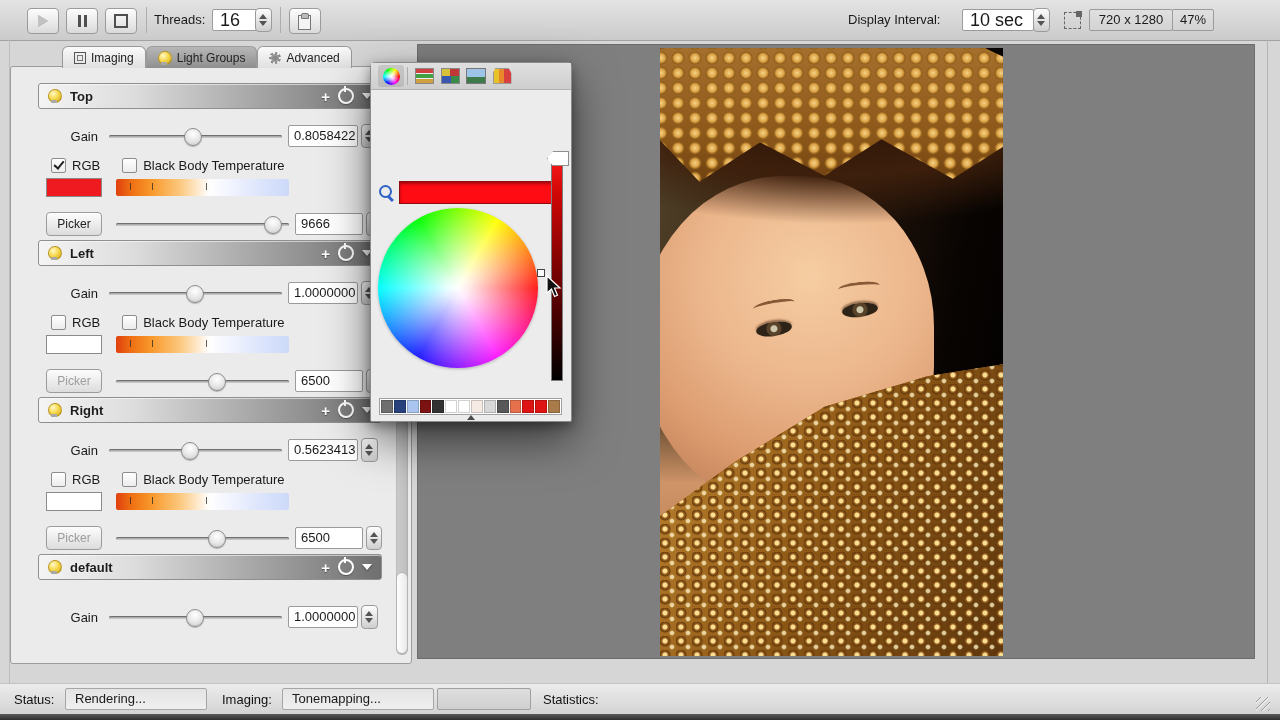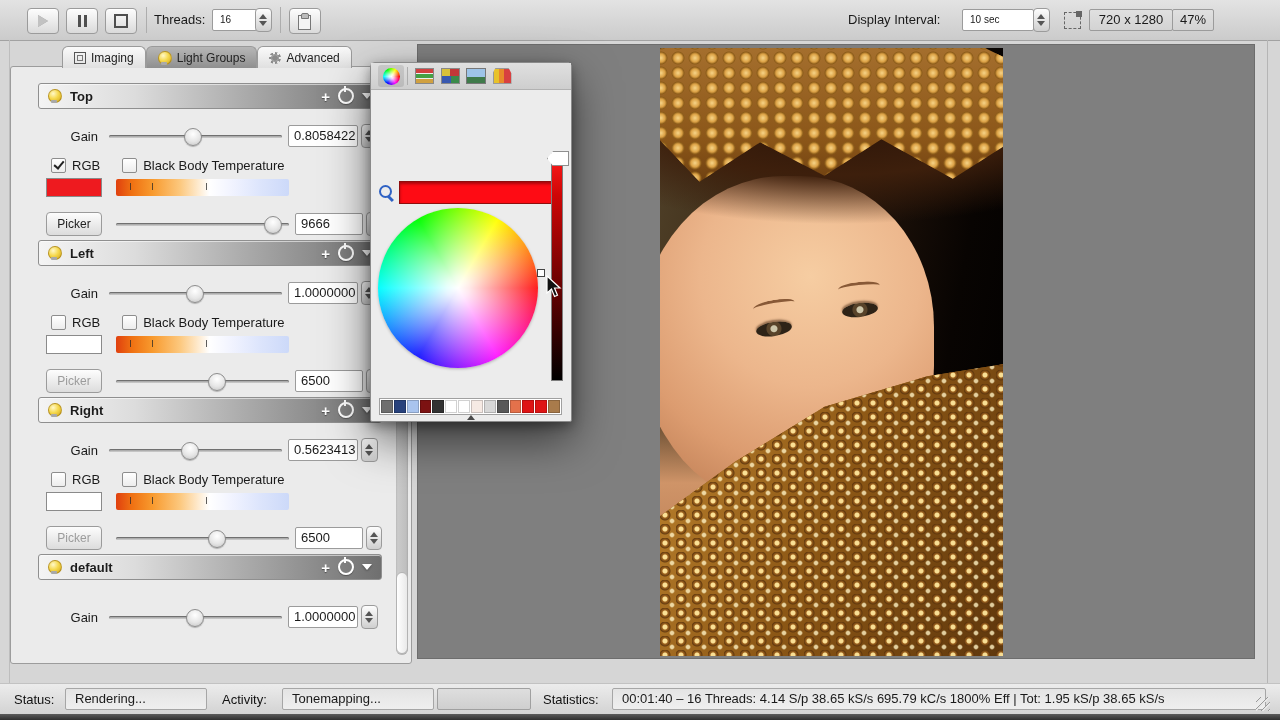--- a/index.html
+++ b/index.html
@@ -16,21 +16,21 @@
     background:linear-gradient(#fdfdfd,#dadada);box-shadow:inset 0 1px 0 #fff;
     display:flex;align-items:center;justify-content:center;}
   .play-tri{width:0;height:0;border-left:10px solid #c2c2c2;border-top:6px solid transparent;border-bottom:6px solid transparent;
     filter:drop-shadow(0 0 0 #999);}
   .pause-bars{display:flex;gap:3px;}
   .pause-bars span{width:3px;height:12px;background:#4f4f4f;}
   .stop-sq{width:10px;height:10px;border:2px solid #4f4f4f;}
   .tb-sep{position:absolute;top:7px;width:1px;height:26px;background:#adadad;}
   .tb-label{position:absolute;top:12px;font-size:13px;color:#1a1a1a;}
   .tb-input{position:absolute;top:9px;height:20px;background:#fff;border:1px solid #9b9b9b;border-radius:2px;
-    font-size:10px;line-height:20px;padding-left:7px;}
+    font-size:18px;line-height:20px;padding-left:7px;}
   .stepper{width:15px;height:22px;border:1px solid #9b9b9b;border-radius:4px;
     background:linear-gradient(#fdfdfd,#cfcfcf);position:relative;}
   .stepper:before{content:"";position:absolute;left:3px;top:5px;width:0;height:0;
     border-left:4px solid transparent;border-right:4px solid transparent;border-bottom:5px solid #555;}
   .stepper:after{content:"";position:absolute;left:3px;bottom:5px;width:0;height:0;
     border-left:4px solid transparent;border-right:4px solid transparent;border-top:5px solid #555;}
   .tb-stepper{position:absolute;top:8px;}
   .clip-icon{position:relative;width:14px;height:16px;}
   .clip-icon .page{position:absolute;left:0;top:2px;width:11px;height:13px;background:#f4f4f4;border:1px solid #777;}
   .clip-icon .clip{position:absolute;left:3px;top:0;width:6px;height:4px;border:1px solid #777;background:#bbb;border-radius:2px 2px 0 0;}
@@ -481,20 +481,19 @@
       <div class="cd-swatch" style="background: rgb(222, 20, 20);"></div>
       <div class="cd-swatch" style="background: rgb(222, 20, 20);"></div>
       <div class="cd-swatch" style="background: rgb(169, 123, 75);"></div>
     </div>
   <div class="cd-grip"></div>
 </div>
 
 <div class="statusbar">
   <span class="sb-label" style="left:14px">Status:</span>
   <div class="sb-field" style="left:65px;width:131px">Rendering...</div>
-  <span class="sb-label" style="left:222px">Activity:</span>
+  <span class="sb-label" style="left:222px">Imaging:</span>
   <div class="sb-field" style="left:282px;width:141px">Tonemapping...</div>
   <div class="sb-progress" style="left:437px;width:92px"></div>
   <span class="sb-label" style="left:543px">Statistics:</span>
-  <div class="sb-field" style="left:612px;width:643px">00:01:40 – 16 Threads: 4.14 S/p 38.65 kS/s 695.79 kC/s 1800% Eff | Tot: 1.95 kS/p 38.65 kS/s</div>
 </div>
 <div class="resize-grip"></div>
 <div class="bottom-strip"></div>
 
 </body></html>

